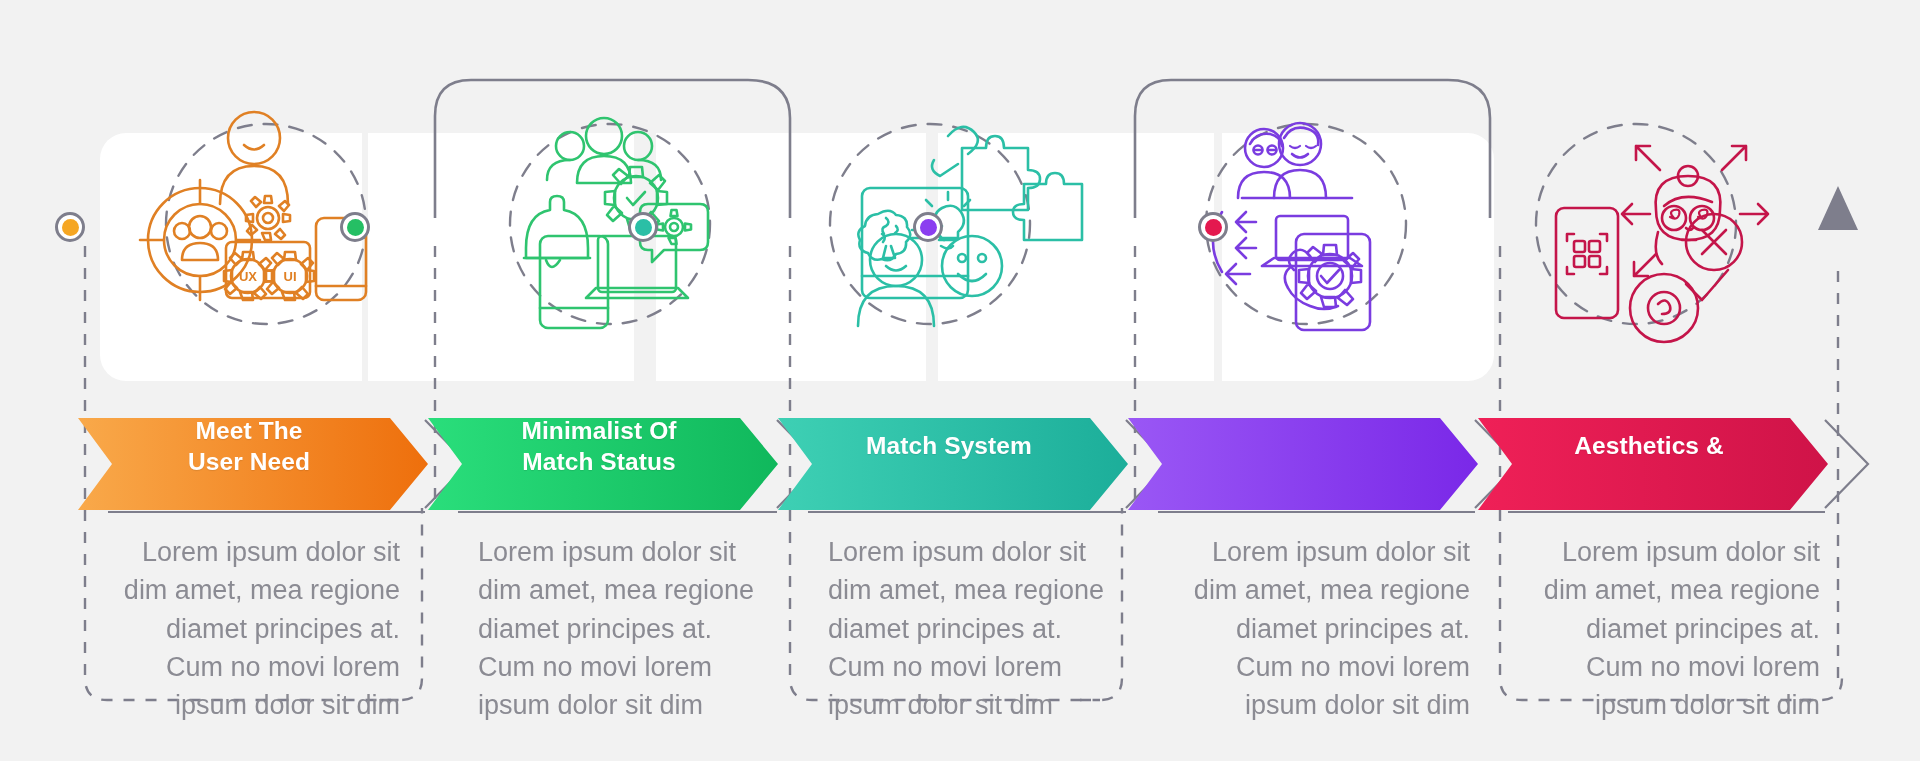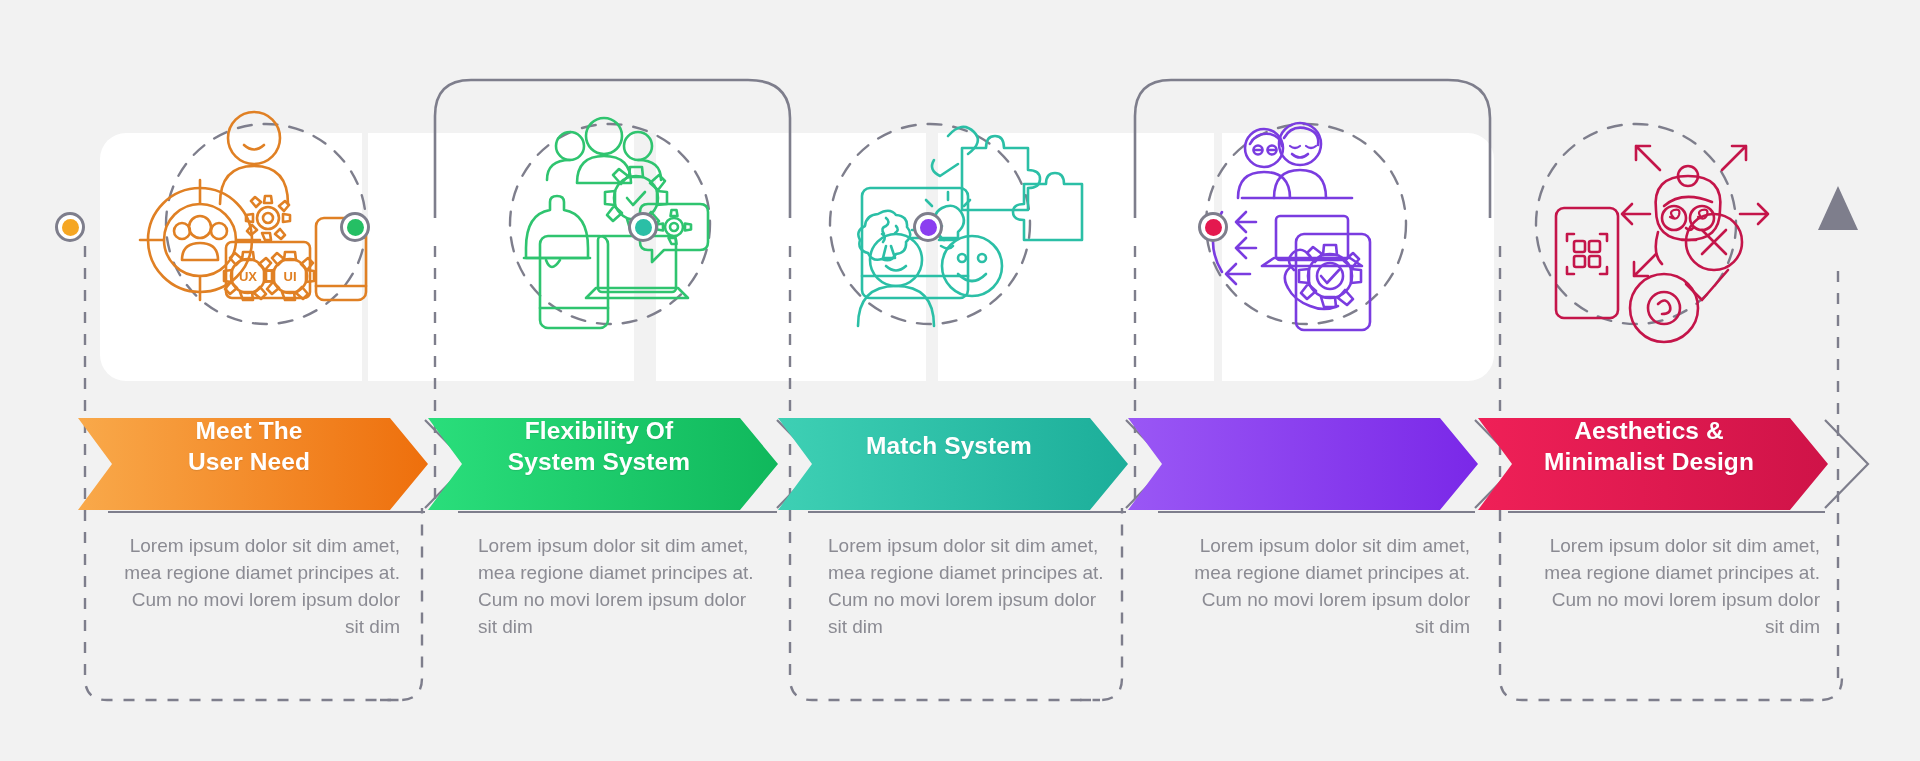--- a/index.html
+++ b/index.html
@@ -44,21 +44,21 @@
     text-align: center;
     padding-left: 18px;
     padding-right: 26px;
     text-shadow: 0 1px 1px rgba(0,0,0,0.10);
   }
   
   .body-text {
     position: absolute;
     top: 525px;
     color: #8b8b93;
-    font-size: 19px;
+    font-size: 27px;
     line-height: 1.42;
     font-family: "Liberation Sans", sans-serif;
   }
   .body-text.ta-right  { text-align: right; }
   .body-text.ta-left   { text-align: left; }
   
   .node {
     position: absolute;
     width: 30px; height: 30px;
     border-radius: 50%;
@@ -375,33 +375,32 @@
   </div>
 
   <div class="ribbon-wrap" style="left: 78px; width: 350px; z-index: 4;">
     <div class="ribbon-text">
       <span>Meet The</span>
       <span>User Need</span>
     </div>
   </div>
   <div class="ribbon-wrap" style="left: 428px; width: 350px; z-index: 4;">
     <div class="ribbon-text">
-      <span>Flexibility Of</span>
-      <span>System System</span>
+      <span>Minimalist Of</span>
+      <span>Match Status</span>
     </div>
   </div>
   <div class="ribbon-wrap" style="left: 778px; width: 350px; z-index: 4;">
     <div class="ribbon-text">
       <span>Match System</span>
     </div>
   </div>
   <div class="ribbon-wrap" style="left: 1478px; width: 350px; z-index: 4;">
     <div class="ribbon-text">
       <span>Aesthetics &amp;</span>
-      <span>Minimalist Design</span>
     </div>
   </div>
 
   <div class="body-text ta-right" style="left: 108px; width: 292px; z-index: 4;">Lorem ipsum dolor sit dim amet, mea regione diamet principes at. Cum no movi lorem ipsum dolor sit dim</div>
   <div class="body-text ta-left" style="left: 478px; width: 292px; z-index: 4;">Lorem ipsum dolor sit dim amet, mea regione diamet principes at. Cum no movi lorem ipsum dolor sit dim</div>
   <div class="body-text ta-left" style="left: 828px; width: 292px; z-index: 4;">Lorem ipsum dolor sit dim amet, mea regione diamet principes at. Cum no movi lorem ipsum dolor sit dim</div>
   <div class="body-text ta-right" style="left: 1178px; width: 292px; z-index: 4;">Lorem ipsum dolor sit dim amet, mea regione diamet principes at. Cum no movi lorem ipsum dolor sit dim</div>
   <div class="body-text ta-right" style="left: 1528px; width: 292px; z-index: 4;">Lorem ipsum dolor sit dim amet, mea regione diamet principes at. Cum no movi lorem ipsum dolor sit dim</div>
 
 </div>

